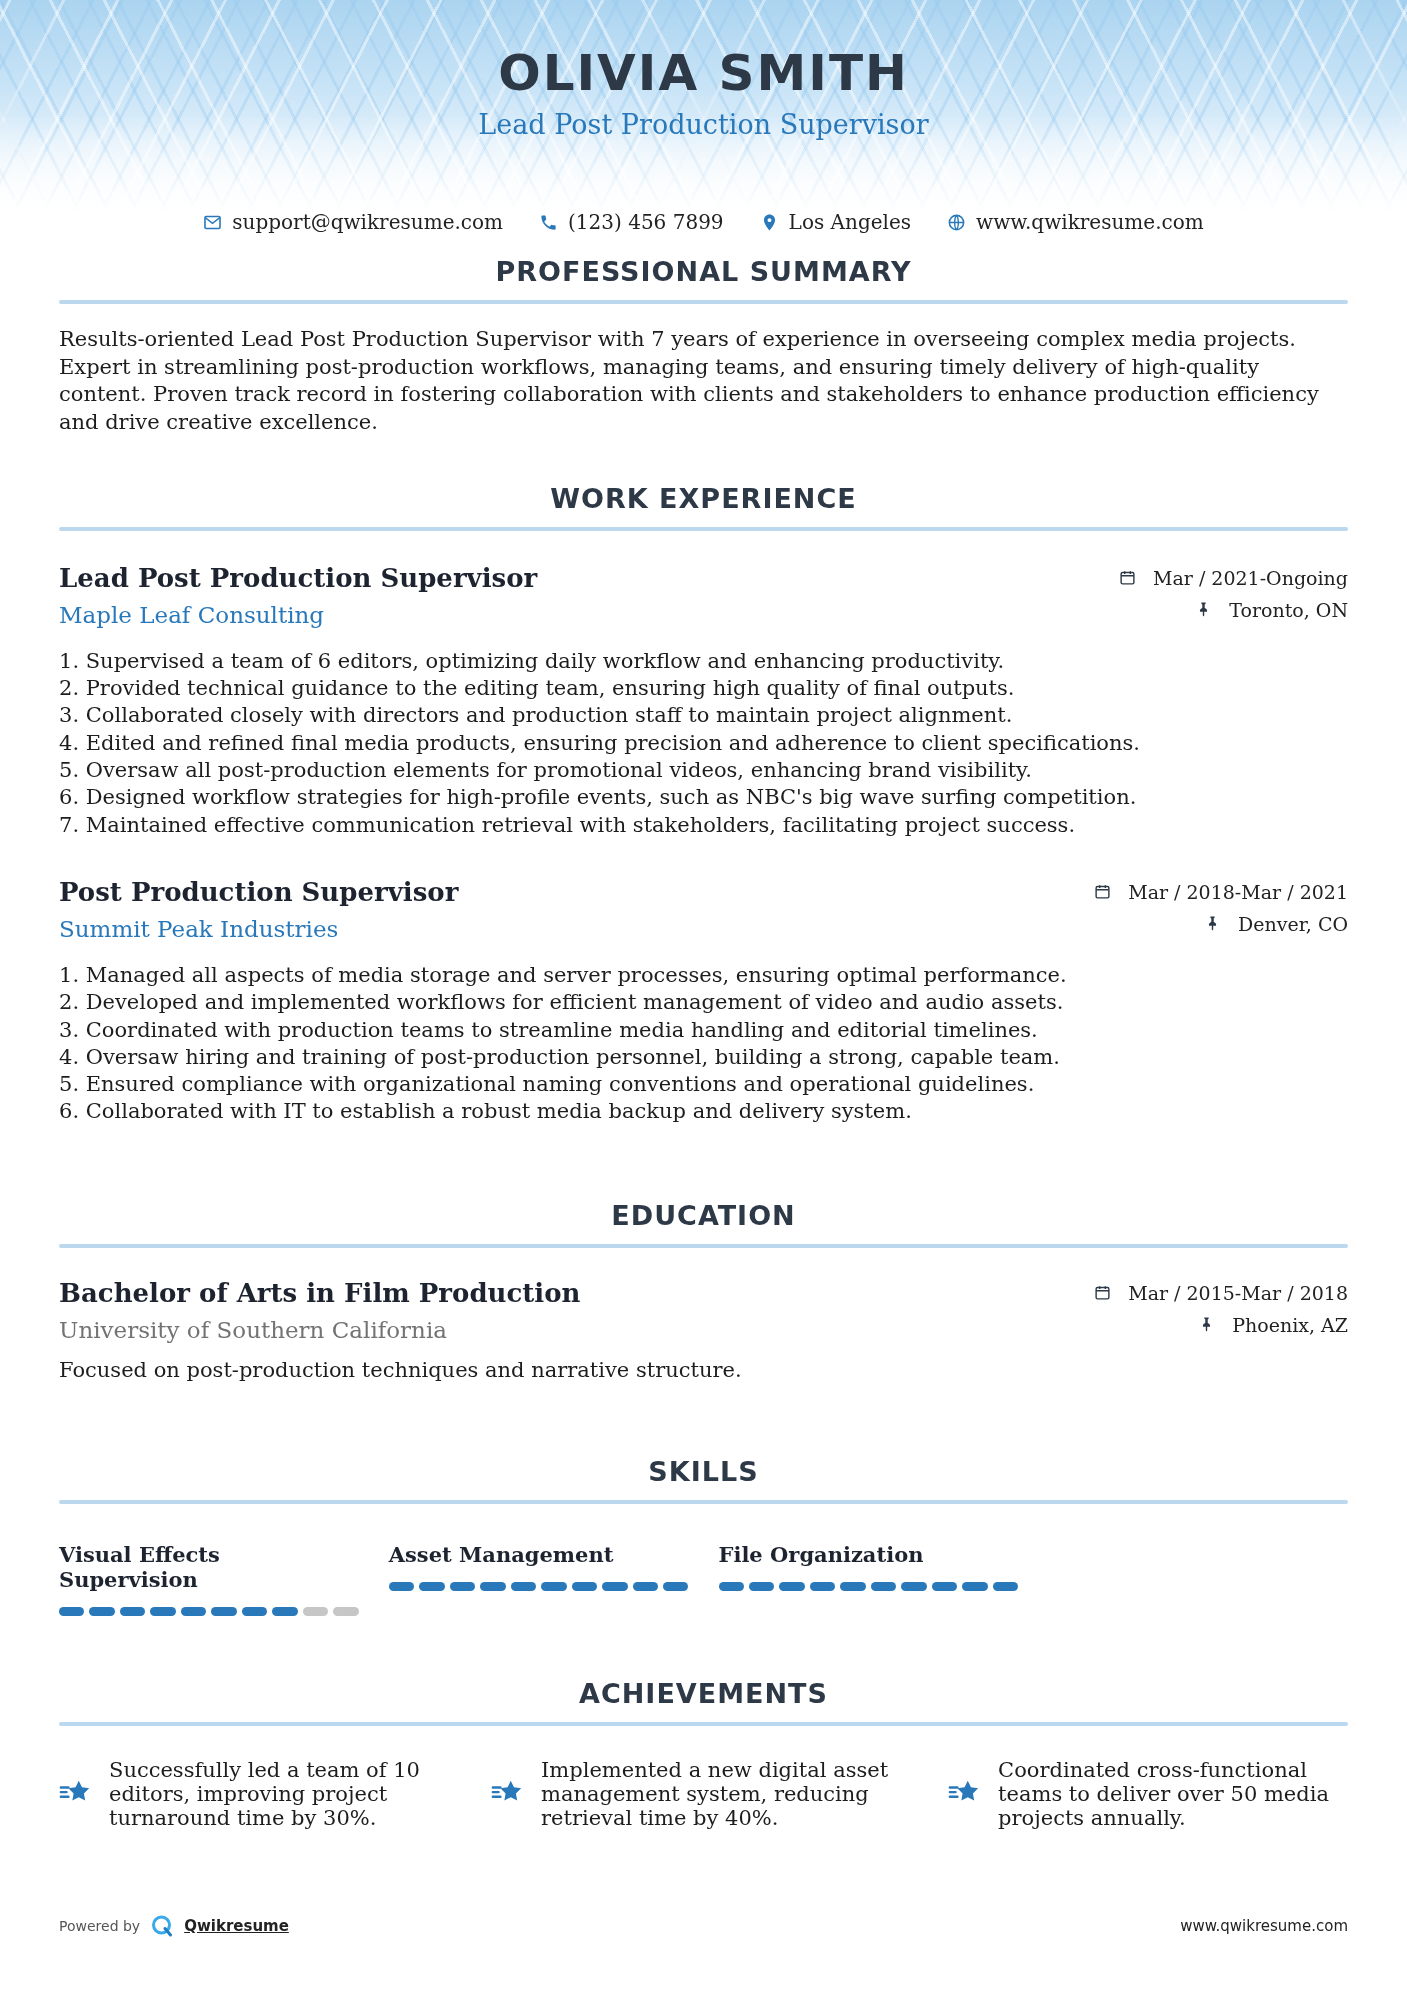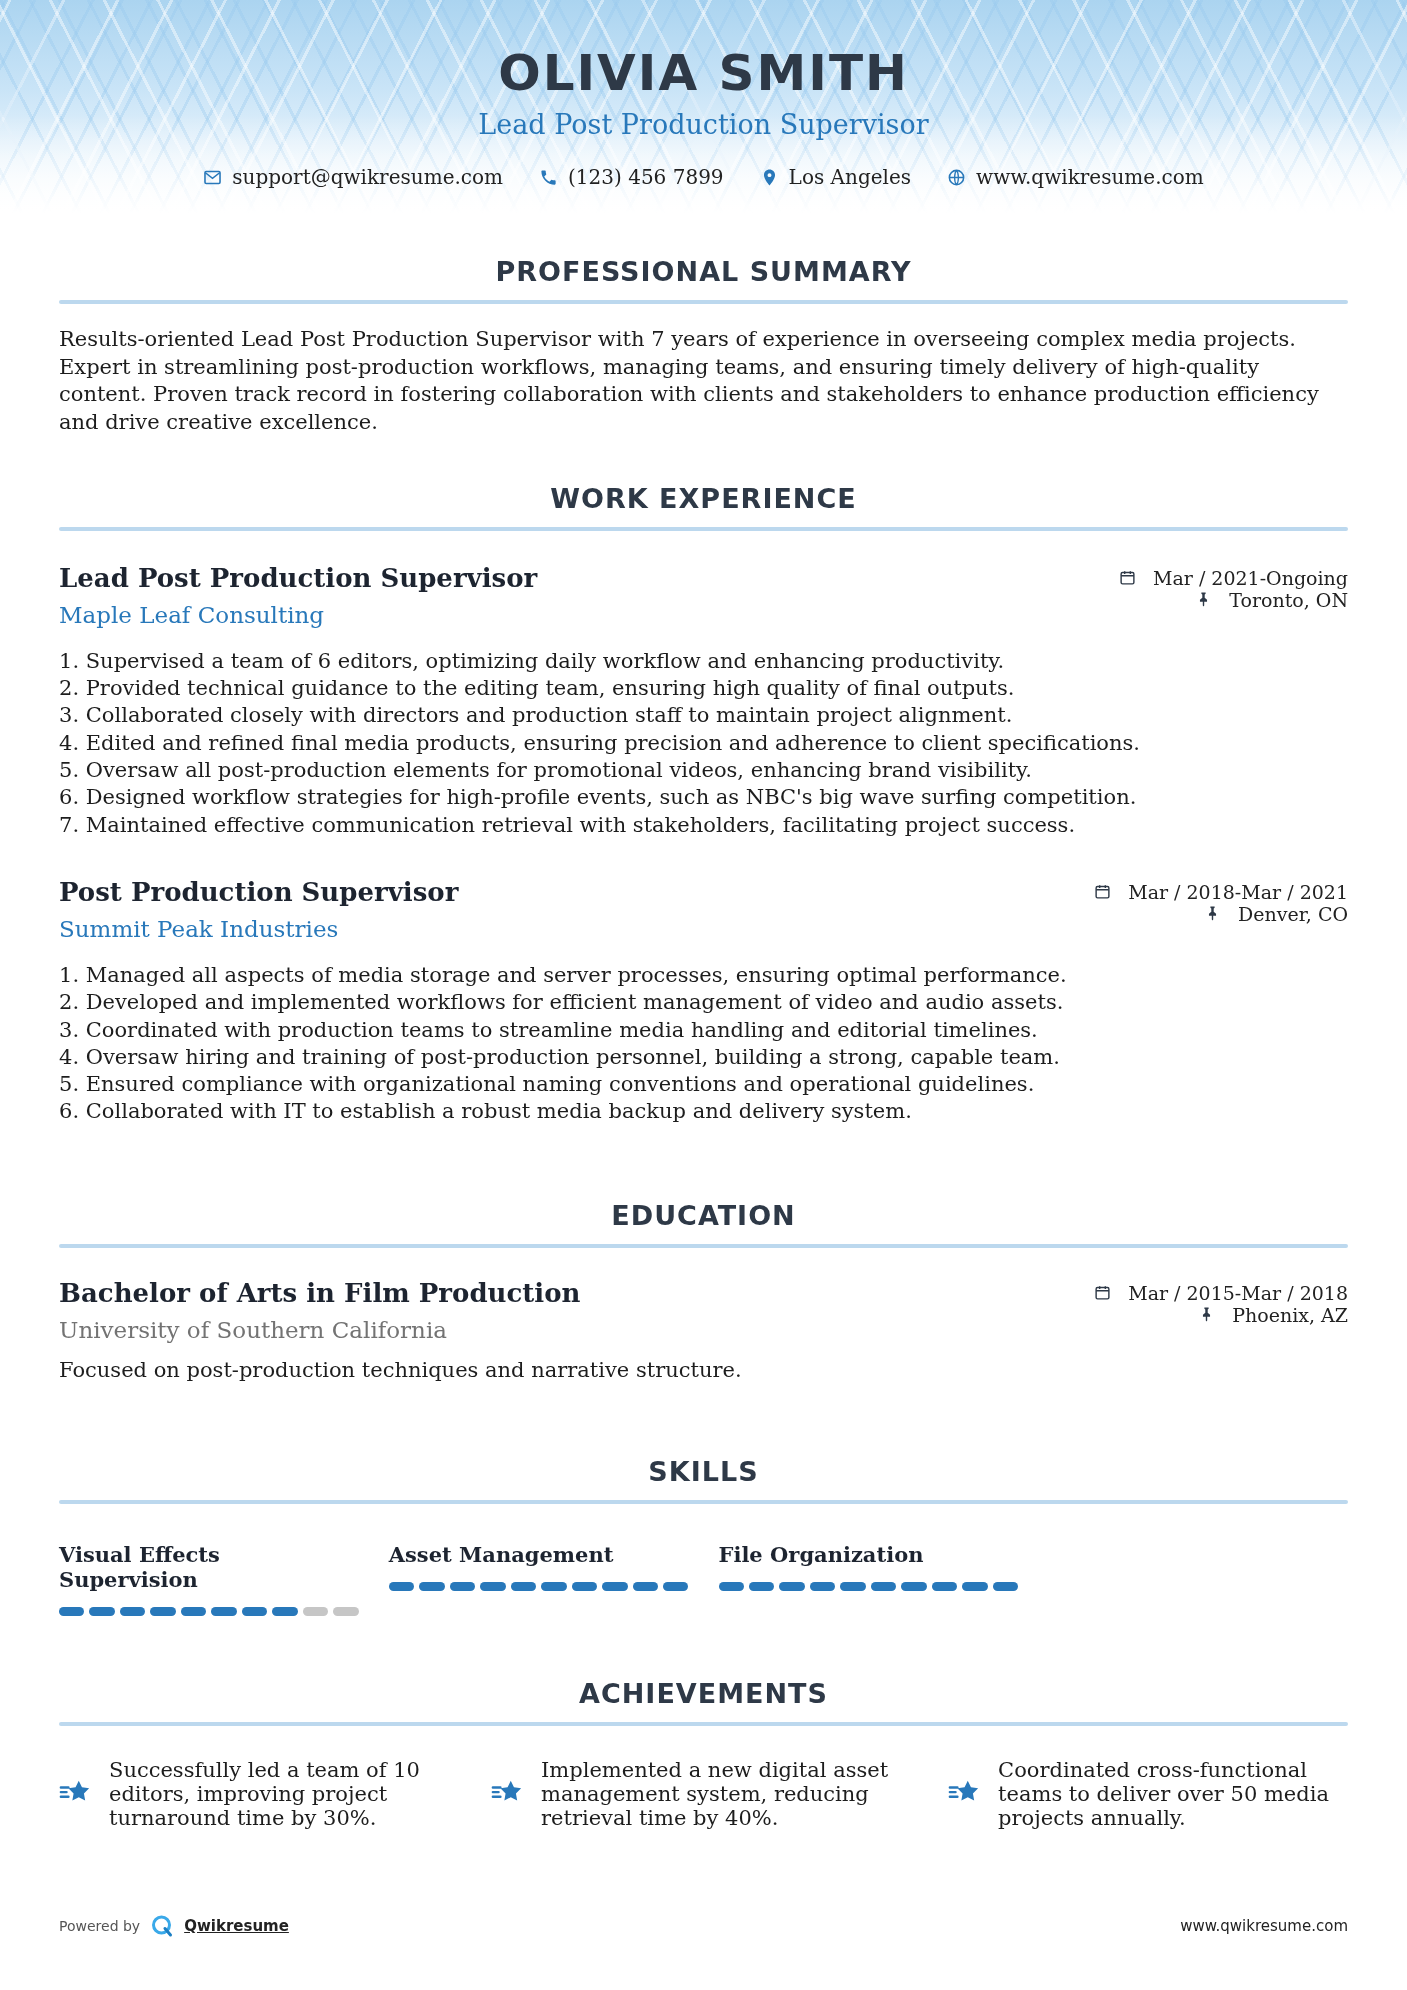--- a/index.html
+++ b/index.html
@@ -41,21 +41,21 @@
   }
   .contact {
     margin-top: 25px;
     display: flex;
     justify-content: center;
     align-items: center;
     gap: 36px;
     font-size: 20px;
     color: #222222;
   }
-  .contact-item { display: inline-flex; align-items: center; gap: 10px; }
+  .contact-item { display: inline-flex; align-items: center; gap: 10px; margin-top: 45px; }
   .cicon { width: 19px; height: 19px; color: #2878ba; flex: 0 0 auto; }
   .cicon svg { width: 100%; height: 100%; display: block; }
 
   
   main { padding: 0 59px; }
   .sec-head {
     text-align: center;
     font-family: "DejaVu Sans", sans-serif;
     font-size: 27px;
     font-weight: 700;
@@ -73,21 +73,21 @@
 
   .sec-work { margin-top: 46px; }
 
   .job { margin-top: 32px; }
   .job + .job { margin-top: 38px; }
   .job-head { display: flex; justify-content: space-between; align-items: flex-start; }
   .job-title { font-size: 26px; font-weight: 700; color: #1d2430; }
   .company { margin-top: 9px; font-size: 23px; color: #2878ba; }
   .meta-col { text-align: right; font-size: 19px; color: #222; padding-top: 4px; }
   .meta { display: flex; justify-content: flex-end; align-items: center; gap: 17px; }
-  .meta + .meta { }
+  .meta + .meta { margin-top: 10px; }
   .micon { width: 17px; height: 17px; color: #2e3947; }
   .micon svg { width: 100%; height: 100%; display: block; }
 
   ol.bullets { margin-top: 20px; list-style: none; counter-reset: li; }
   ol.bullets li { counter-increment: li; font-size: 21px; line-height: 1.3; }
   ol.bullets li::before { content: counter(li) ". "; }
 
   .sec-education { margin-top: 74px; }
   .edu { margin-top: 30px; }
   .edu-head { display: flex; justify-content: space-between; align-items: flex-start; }

